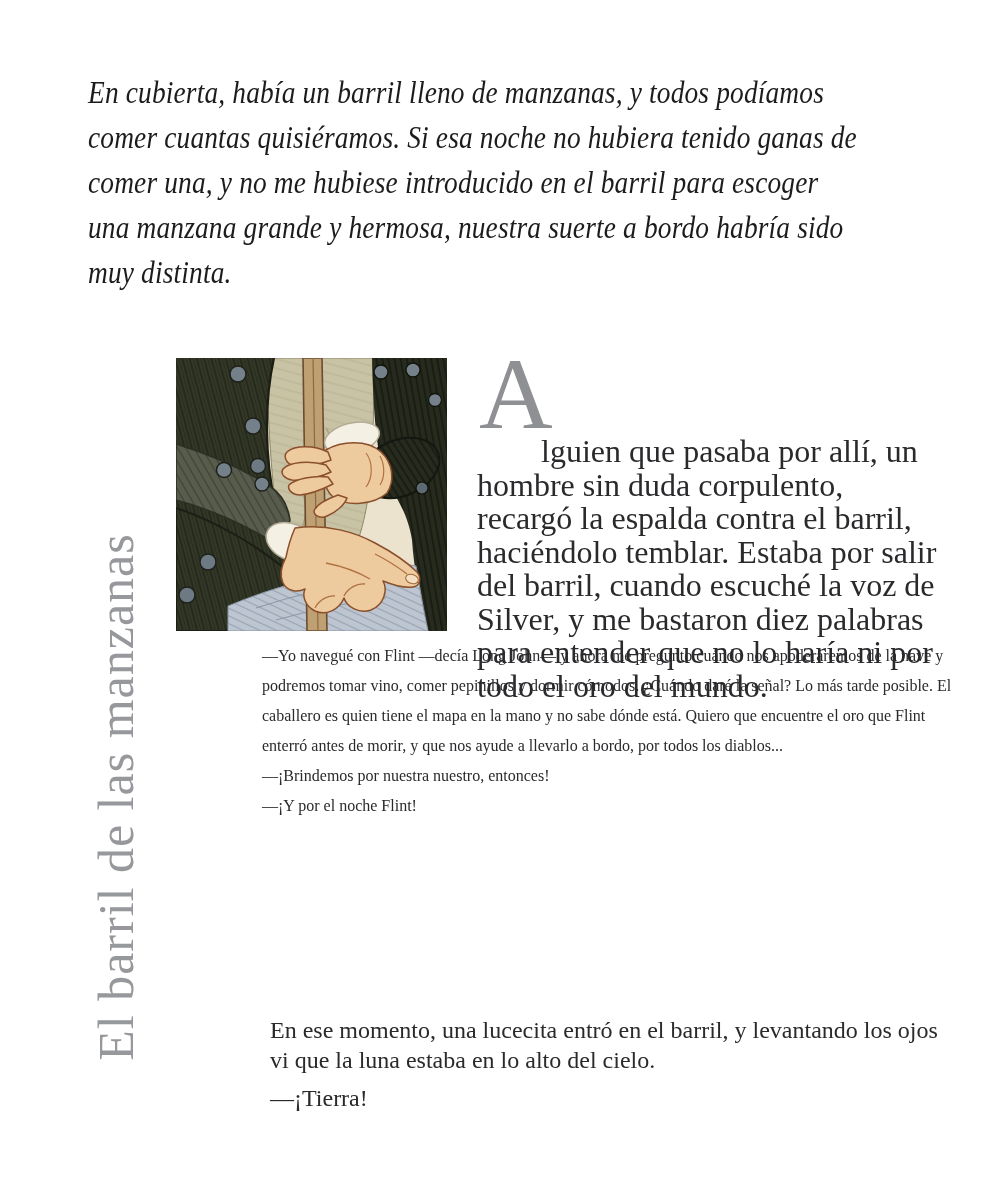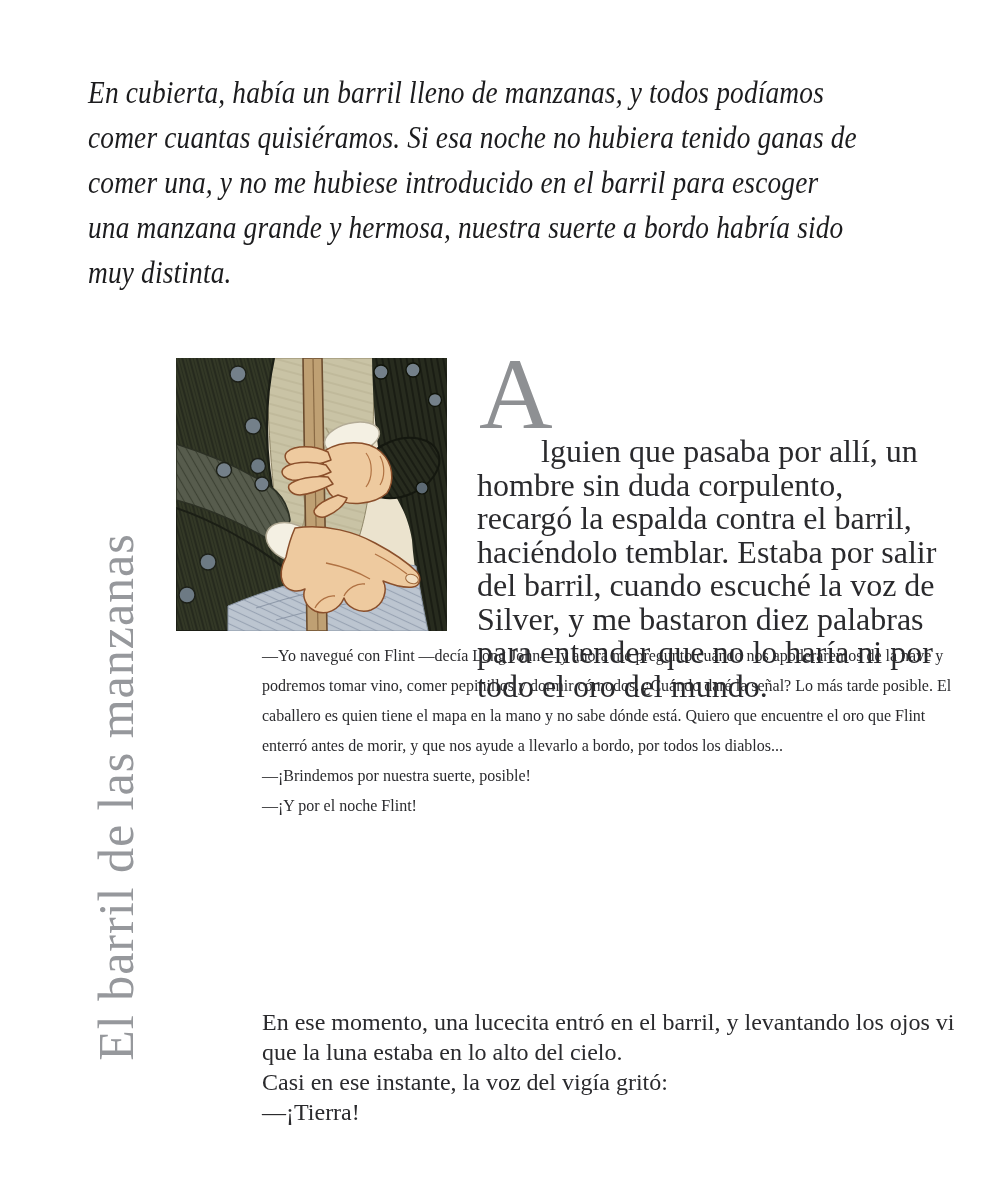--- a/index.html
+++ b/index.html
@@ -29,21 +29,21 @@
   }
   .lead{
     position:absolute;left:477px;top:403px;width:468px;
     font-size:32px;line-height:33.5px;text-indent:64px;color:#2a2a2d;
   }
   
   .dialogue{position:absolute;left:262px;top:641px;width:692px;font-size:16px;line-height:30px;color:#2a2a2d;}
   .dialogue p{margin:0;}
   
   .closing{position:absolute;left:262px;top:1007px;width:700px;font-size:24px;line-height:30px;color:#2a2a2d;}
-  .closing p{margin:0;}
+  .closing p{margin:8px;}
 </style>
 </head>
 <body>
 
 <div id="page">
 
   <div class="intro">En cubierta, había un barril lleno de manzanas, y todos podíamos comer cuantas quisiéramos. Si esa noche no hubiera tenido ganas de comer una, y no me hubiese introducido en el barril para escoger una manzana grande y hermosa, nuestra suerte a bordo habría sido muy distinta.</div>
 
   <div class="vtitle-box">
     <span>El barril de las manzanas</span>
@@ -145,23 +145,22 @@
         <path d="M168,238 C172,230 181,225 189,226 M139,250 C143,242 152,237 159,238 M199,196 C211,202 223,210 231,216 M150,205 C165,208 182,214 194,221" fill="none" stroke="#b07243" stroke-width="1.3"></path>
       </g>
     </svg>
   </div>
 
   <div class="dropcap">A</div>
   <p class="lead">lguien que pasaba por allí, un hombre sin duda corpulento, recargó la espalda contra el barril, haciéndolo temblar. Estaba por salir del barril, cuando escuché la voz de Silver, y me bastaron diez palabras para entender que no lo haría ni por todo el oro del mundo.</p>
 
   <div class="dialogue">
     <p>—Yo navegué con Flint —decía Long John— y ahora me pregunto cuándo nos apoderaremos de la nave y podremos tomar vino, comer pepinillos y dormir cómodos. ¿Cuándo daré la señal? Lo más tarde posible. El caballero es quien tiene el mapa en la mano y no sabe dónde está. Quiero que encuentre el oro que Flint enterró antes de morir, y que nos ayude a llevarlo a bordo, por todos los diablos...</p>
-    <p>—¡Brindemos por nuestra suerte, posible!</p>
+    <p>—¡Brindemos por nuestra nuestro, entonces!</p>
     <p>—¡Y por el noche Flint!</p>
   </div>
 
   <div class="closing">
     <p>En ese momento, una lucecita entró en el barril, y levantando los ojos vi que la luna estaba en lo alto del cielo.</p>
-    <p>Casi en ese instante, la voz del vigía gritó:</p>
     <p>—¡Tierra!</p>
   </div>
 
 </div>
 
 </body></html>

